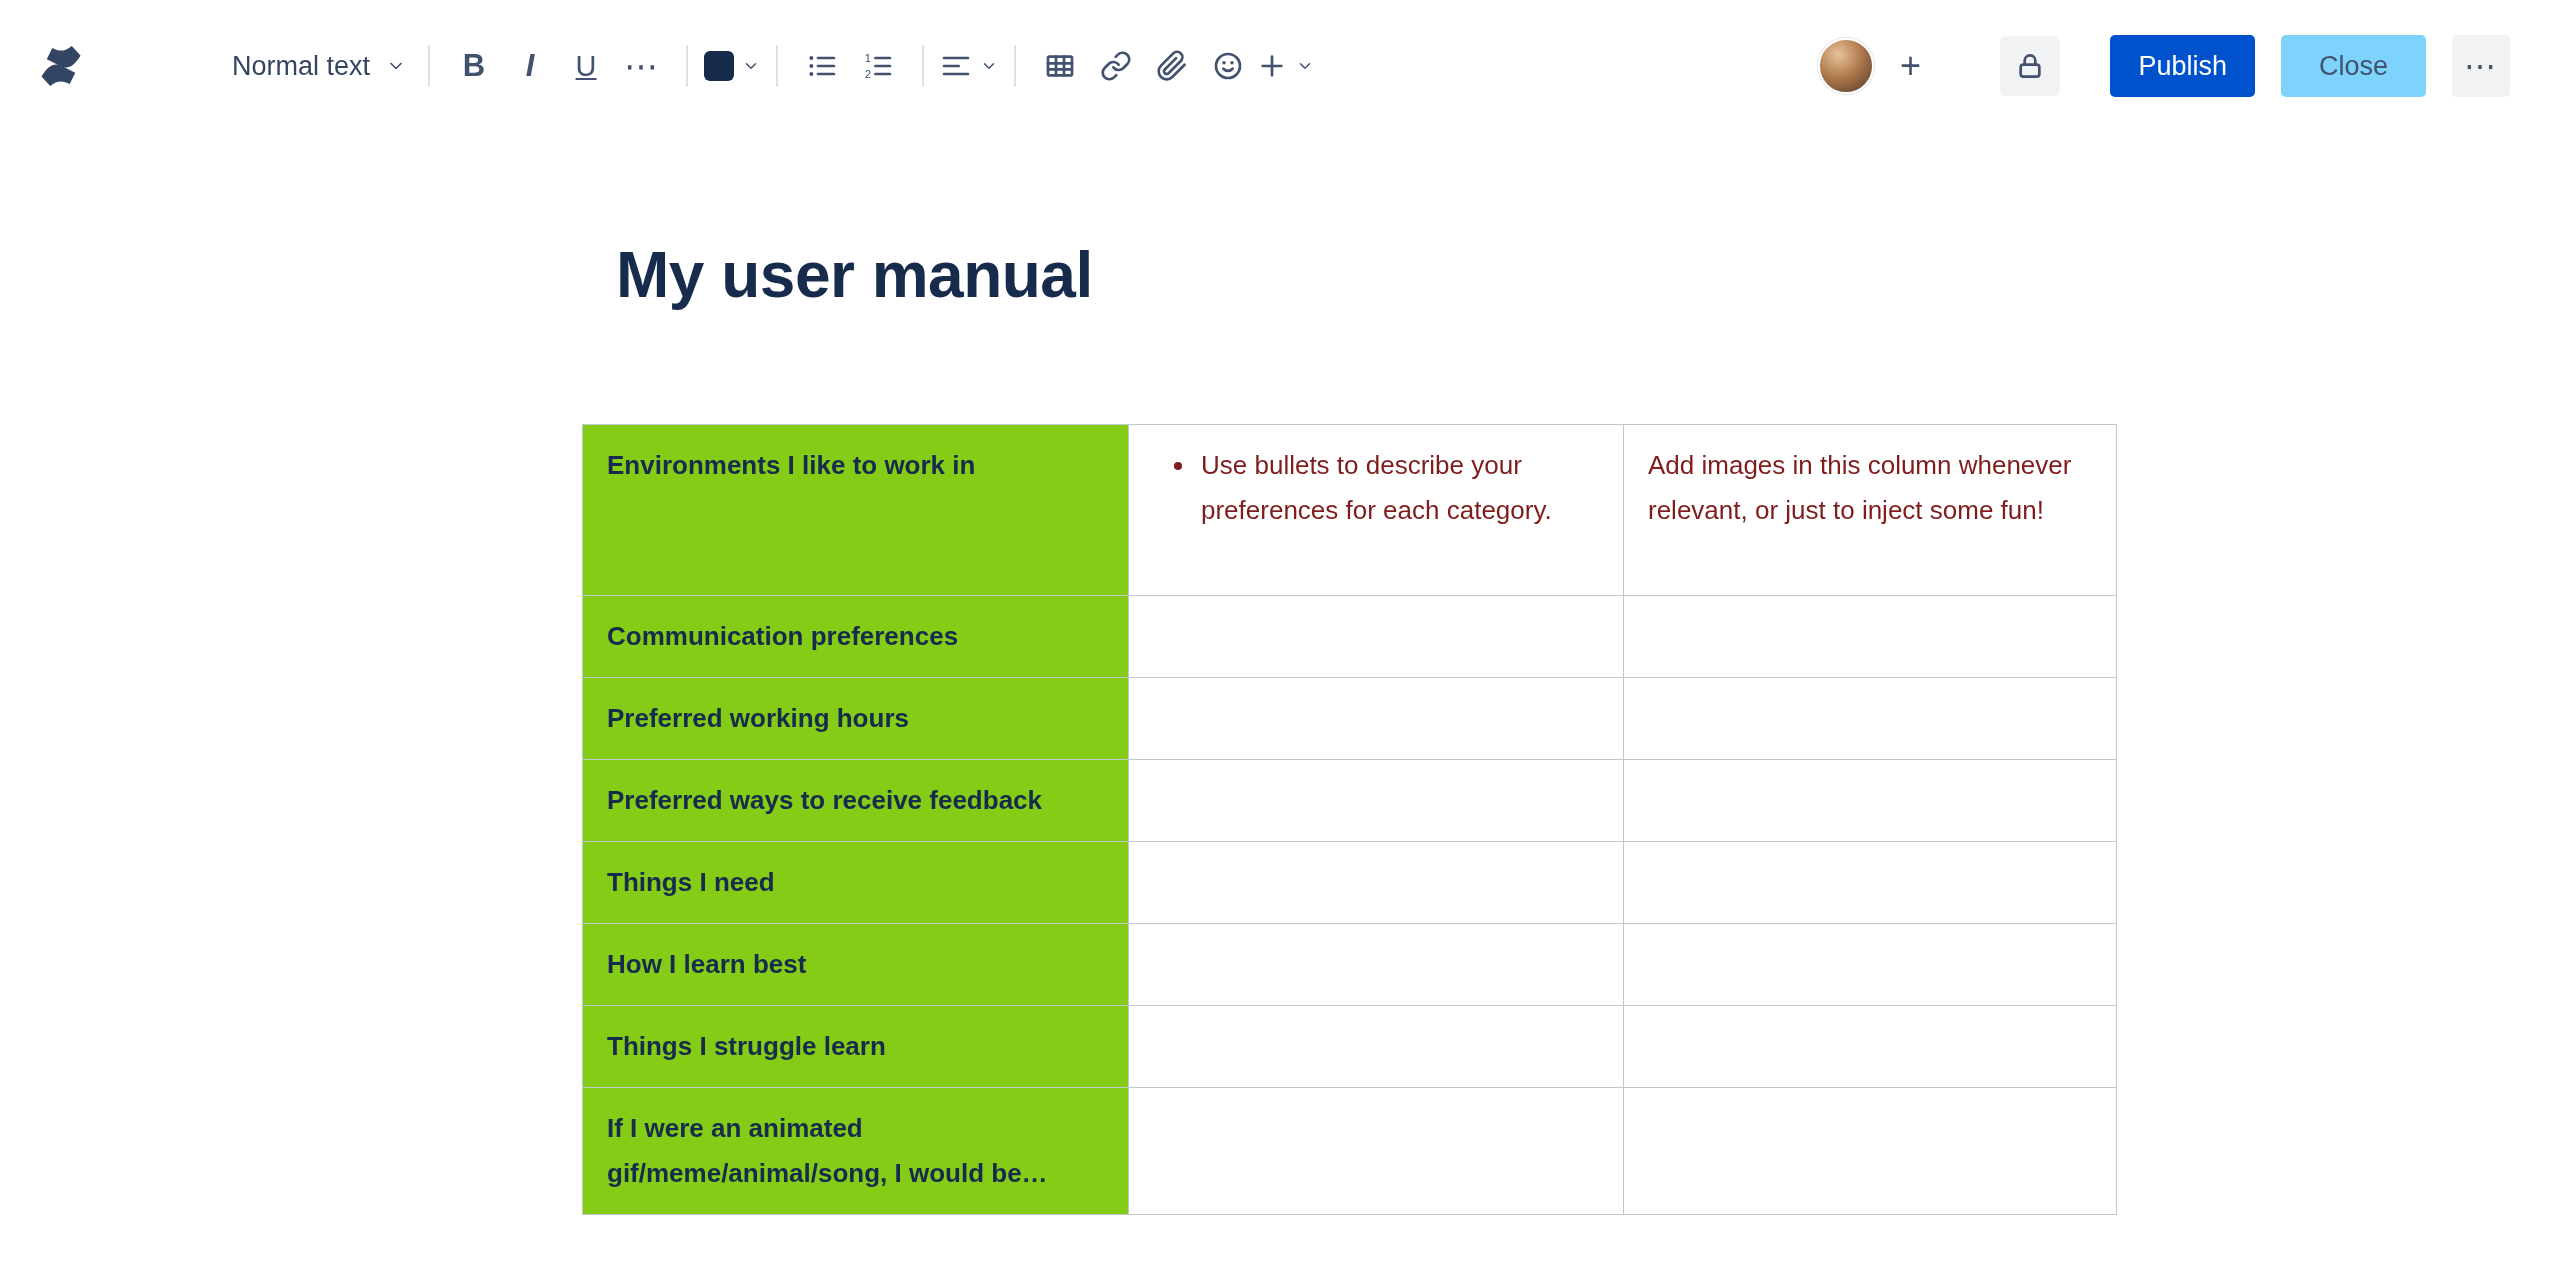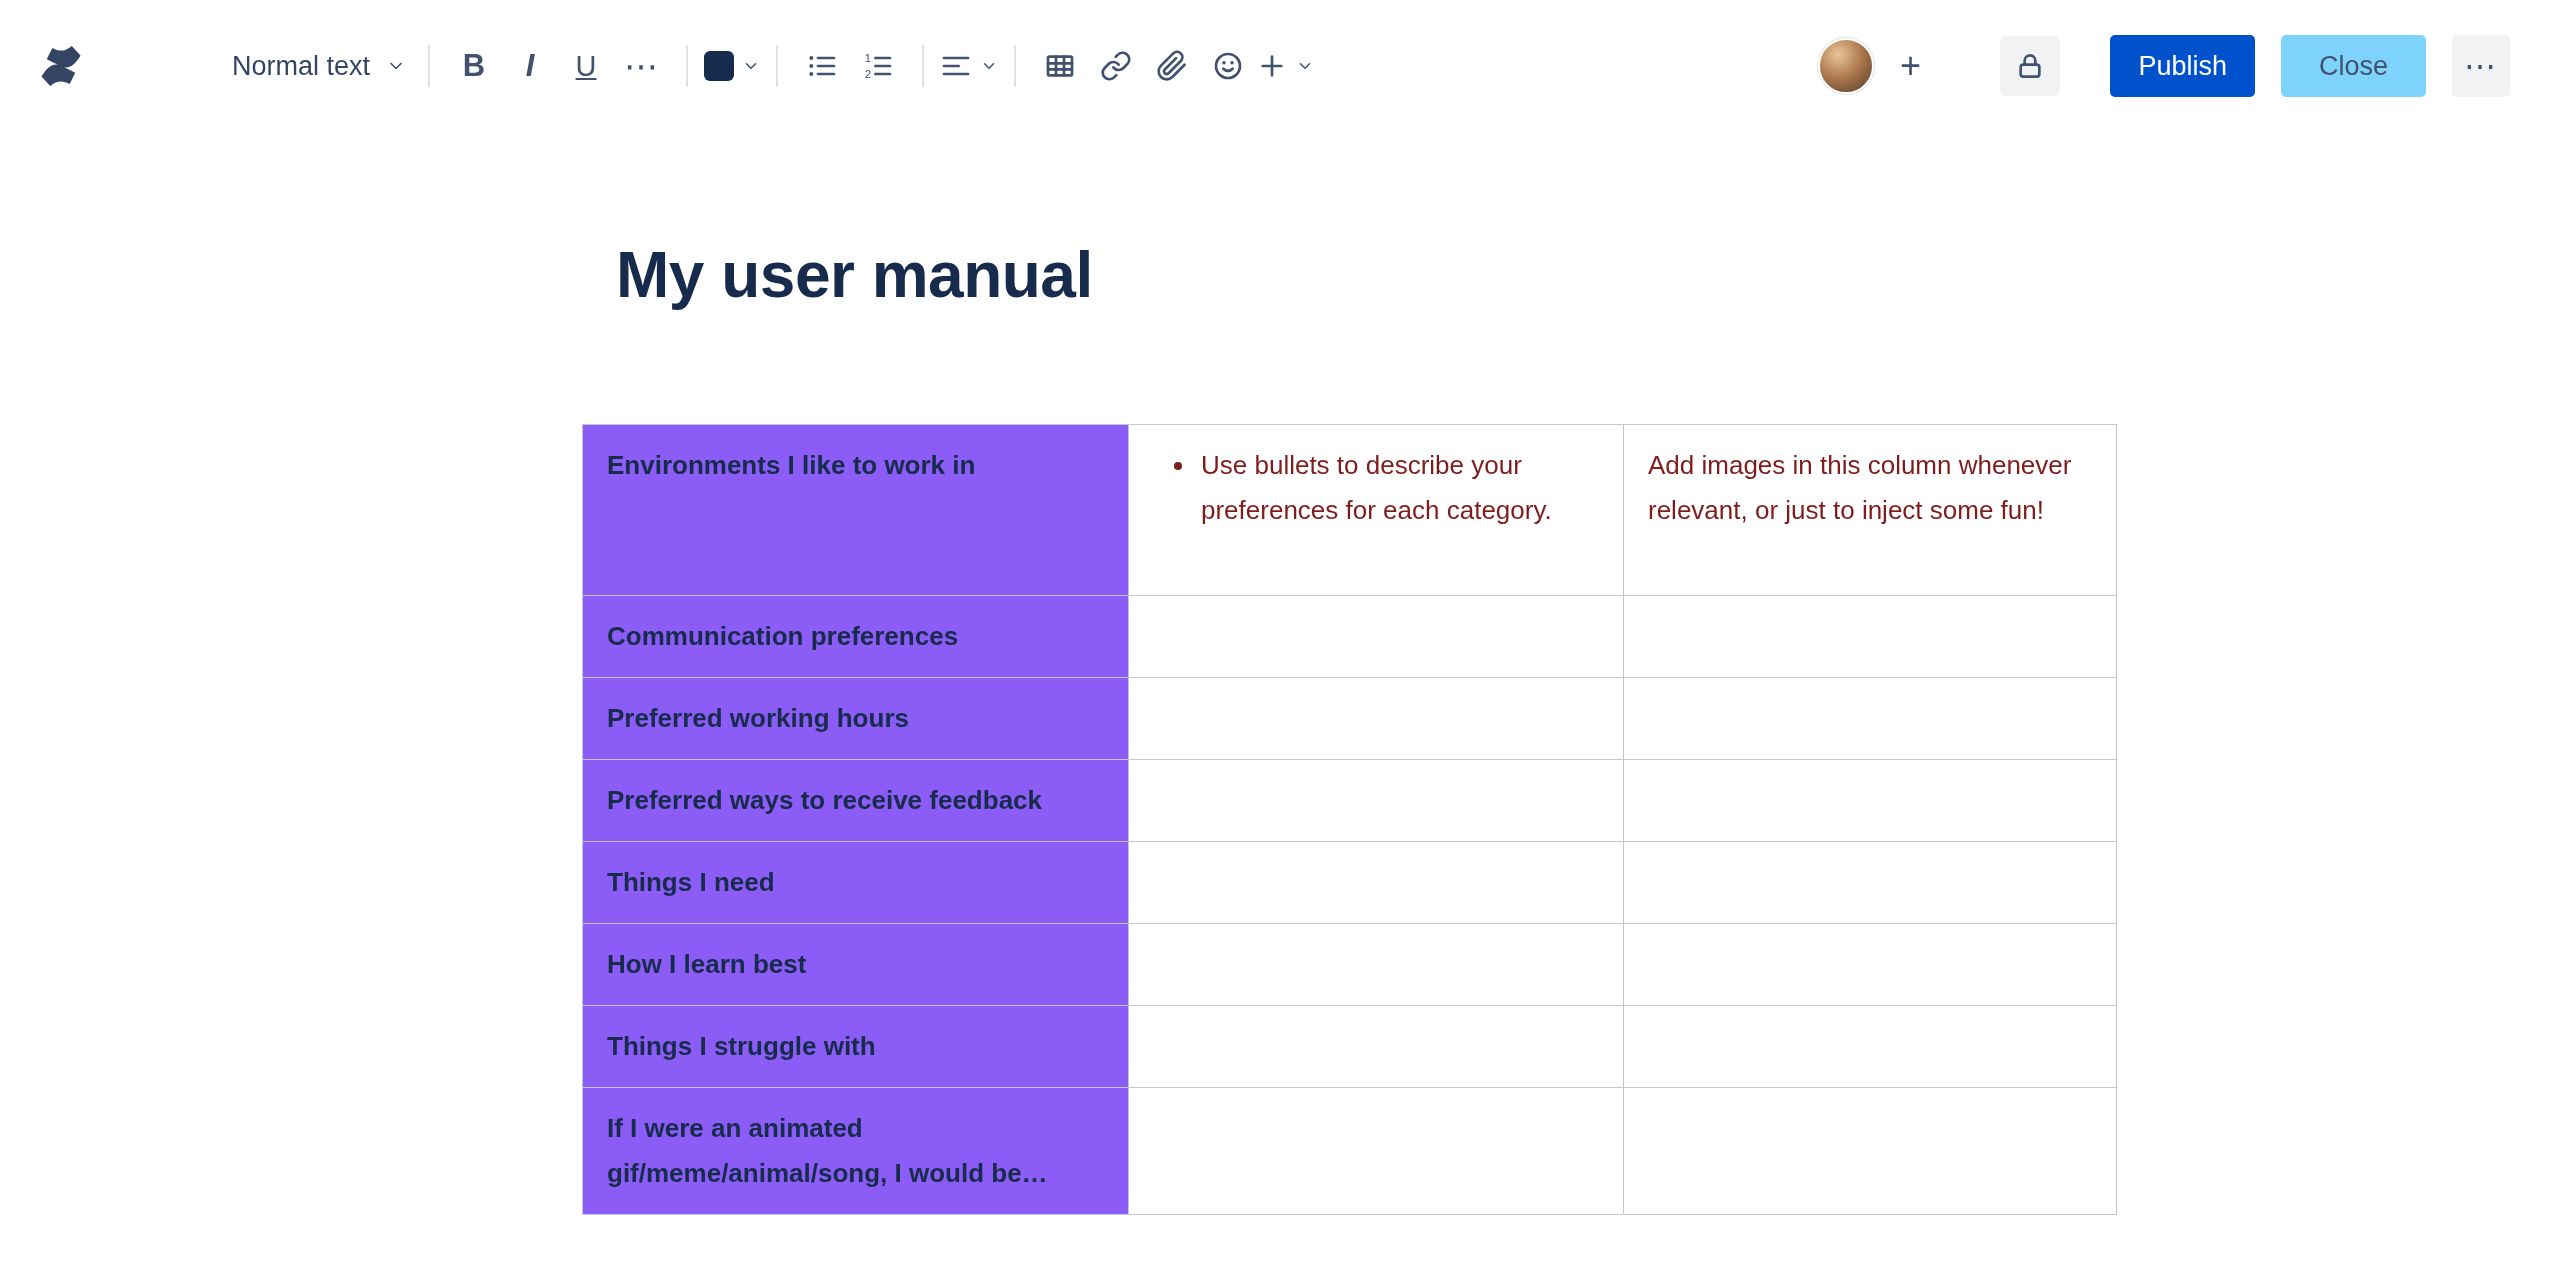--- a/index.html
+++ b/index.html
@@ -44,21 +44,21 @@
 
   
   .content { margin-left: 582px; width: 1534px; }
   .page-title { margin-top: 106px; font-size: 64px; font-weight: 600; color: #172B4D; letter-spacing: -0.5px; cursor: text; margin-left: 34px; }
 
   table.user-manual { border-collapse: collapse; margin-top: 112px; table-layout: fixed; width: 1534px; }
   table.user-manual th, table.user-manual td {
     border: 1px solid #C1C7D0; vertical-align: top; text-align: left;
     font-size: 26px; line-height: 45px; padding: 18px 24px;
   }
-  table.user-manual th { background: #8b5cf6; font-weight: 700; color: #172B4D; }
+  table.user-manual th { background: #84cc16; font-weight: 700; color: #172B4D; }
   table.user-manual td { font-weight: 400; color: #7f1d1d; cursor: text; }
   table.user-manual th { cursor: text; }
   .cell-bullets { margin: 0; padding-left: 44px; }
   .cell-bullets li { padding-left: 4px; }
   .first-row th, .first-row td { height: 171px; }
   tr.data-row th, tr.data-row td { height: 81px; }
 </style>
 </head>
 <body>
 
@@ -230,21 +230,21 @@
           <th>Things I need</th>
           <td></td>
           <td></td>
         </tr>
         <tr class="data-row">
           <th>How I learn best</th>
           <td></td>
           <td></td>
         </tr>
         <tr class="data-row">
-          <th>Things I struggle with</th>
+          <th>Things I struggle learn</th>
           <td></td>
           <td></td>
         </tr>
         <tr class="data-row">
           <th>If I were an animated gif/meme/animal/song, I would be…</th>
           <td></td>
           <td></td>
         </tr>
       </tbody>
   </table>

